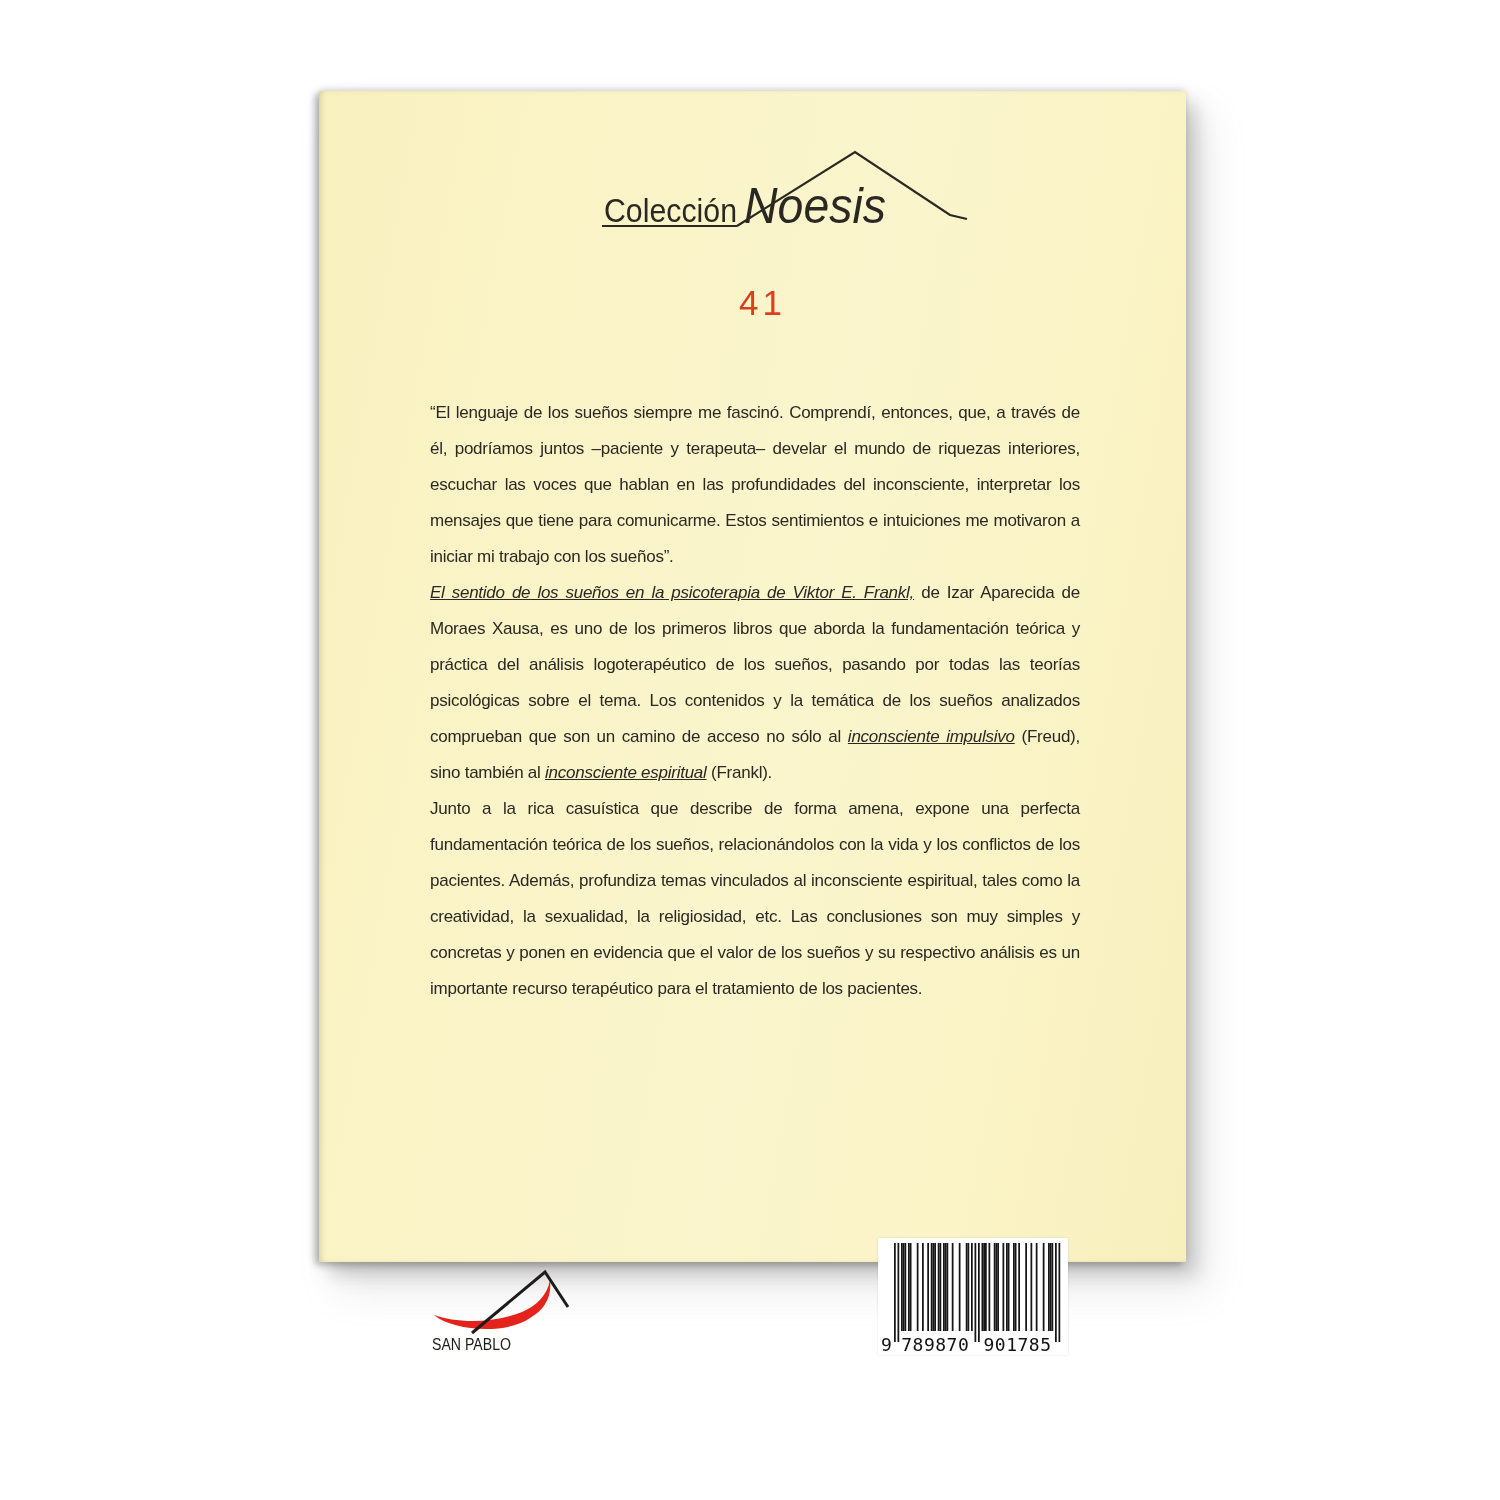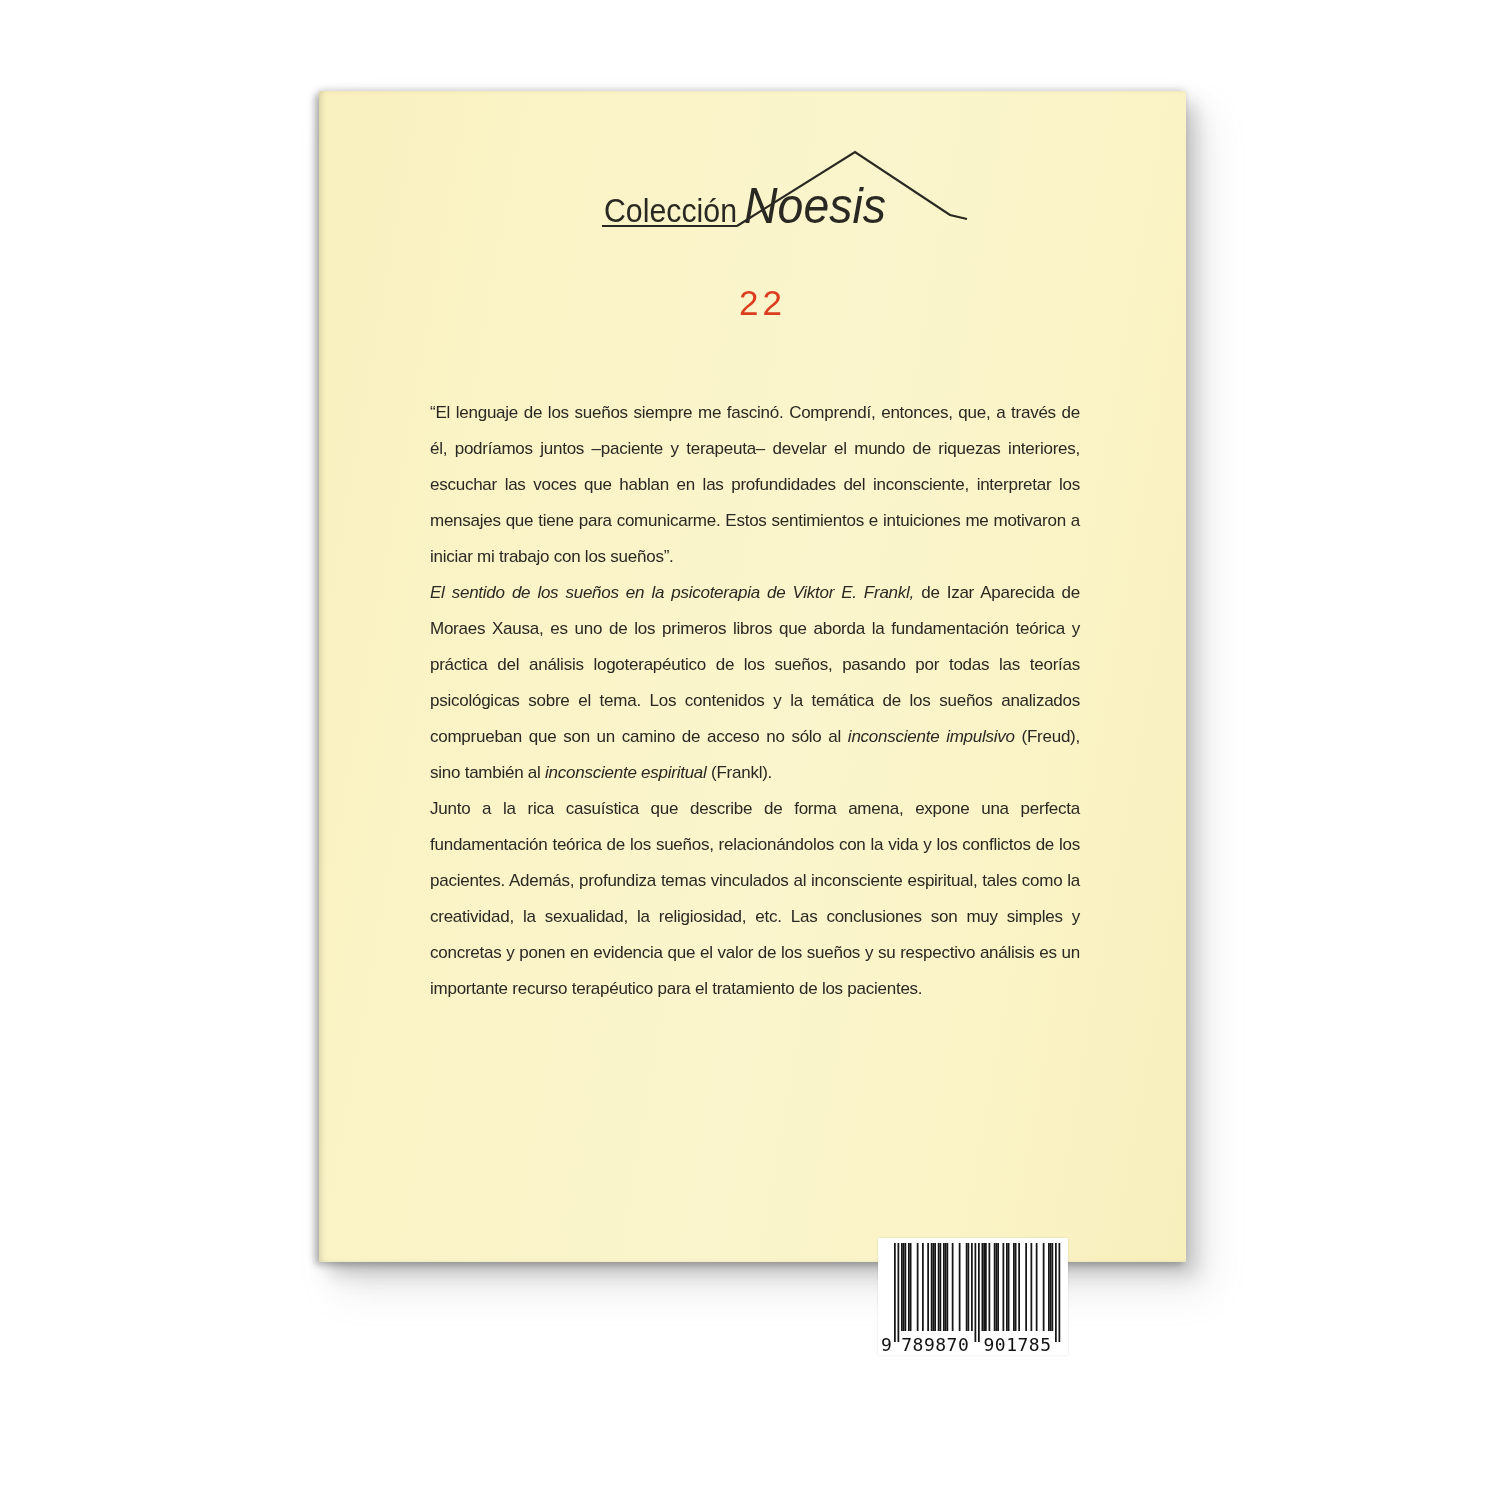--- a/index.html
+++ b/index.html
@@ -44,21 +44,21 @@
     position: absolute;
     left: 111px; top: 304px;
     width: 650px;
     color: #2a2822;
     font-size: 17px;
     line-height: 36px;
     letter-spacing: -0.25px;
     text-align: justify;
   }
   .synopsis p { margin: 0; }
-  .synopsis i { font-style: italic; }
+  .synopsis i { font-style: italic; text-decoration: underline; }
 
   .publisher-logo { position: absolute; left: 99px; top: 1169px; width: 165px; height: 95px; }
 
   .barcode {
     position: absolute;
     left: 559px; top: 1147px;
     width: 190px; height: 117px;
     background: #ffffff;
     box-shadow: 0 0 2px rgba(0,0,0,0.12);
   }
@@ -72,28 +72,39 @@
 
     <div class="noesis-logo">
       <svg width="420" height="120" viewBox="0 0 420 120">
         <line x1="42" y1="86" x2="177" y2="86" stroke="#2a2822" stroke-width="2.2"></line>
         <polyline points="177,86 295,12 390,75 407,79" fill="none" stroke="#2a2822" stroke-width="2.2" stroke-linejoin="miter"></polyline>
         <text x="44" y="82" font-size="34" fill="#2a2822" font-family="Liberation Sans, sans-serif" textLength="133" lengthAdjust="spacingAndGlyphs">Colección</text>
         <text x="184" y="83" font-size="50" font-style="italic" fill="#2a2822" font-family="Liberation Sans, sans-serif" textLength="142" lengthAdjust="spacingAndGlyphs">Noesis</text>
       </svg>
     </div>
 
-    <div class="series-number">22</div>
+    <div class="series-number">41</div>
 
     <div class="synopsis">
       <p><span>“El lenguaje de los sueños siempre me fascinó. Comprendí, entonces, que, a través de él, podríamos juntos –paciente y terapeuta– develar el mundo de riquezas interiores, escuchar las voces que hablan en las profundidades del inconsciente, interpretar los mensajes que tiene para comunicarme. Estos sentimientos e intuiciones me motivaron a iniciar mi trabajo con los sueños”.</span></p>
       <p><i>El sentido de los sueños en la psicoterapia de Viktor E. Frankl,</i><span> de Izar Aparecida de Moraes Xausa, es uno de los primeros libros que aborda la fundamentación teórica y práctica del análisis logoterapéutico de los sueños, pasando por todas las teorías psicológicas sobre el tema. Los contenidos y la temática de los sueños analizados comprueban que son un camino de acceso no sólo al </span><i>inconsciente impulsivo</i><span> (Freud), sino también al </span><i>inconsciente espiritual</i><span> (Frankl).</span></p>
       <p><span>Junto a la rica casuística que describe de forma amena, expone una perfecta fundamentación teórica de los sueños, relacionándolos con la vida y los conflictos de los pacientes. Además, profundiza temas vinculados al inconsciente espiritual, tales como la creatividad, la sexualidad, la religiosidad, etc. Las conclusiones son muy simples y concretas y ponen en evidencia que el valor de los sueños y su respectivo análisis es un importante recurso terapéutico para el tratamiento de los pacientes.</span></p>
     </div>
 
+    <div class="publisher-logo">
+      <svg width="165" height="95" viewBox="0 0 165 95">
+        <path d="M 16,55
+                 C 35,71 88,75 112,58
+                 C 126,50 134,38 132,20
+                 C 129,36 118,46 104,52
+                 C 74,64 38,63 16,55 Z" fill="#e3231c"></path>
+        <polyline points="54,73 127,12 150,47" fill="none" stroke="#1d1c18" stroke-width="3"></polyline>
+        <text x="14" y="90" font-size="17" fill="#1d1c18" font-family="Liberation Sans, sans-serif" textLength="79" lengthAdjust="spacingAndGlyphs">SAN PABLO</text>
+      </svg>
+    </div>
 
     <div class="barcode">
       <svg id="barcode-svg" width="190" height="117" viewBox="0 0 190 117">
           <rect x="16.00" y="5" width="1.75" height="99" fill="#161616"></rect>
           <rect x="19.50" y="5" width="1.75" height="99" fill="#161616"></rect>
           <rect x="23.00" y="5" width="1.75" height="88" fill="#161616"></rect>
           <rect x="24.75" y="5" width="1.75" height="88" fill="#161616"></rect>
           <rect x="26.50" y="5" width="1.75" height="88" fill="#161616"></rect>
           <rect x="30.00" y="5" width="1.75" height="88" fill="#161616"></rect>
           <rect x="31.75" y="5" width="1.75" height="88" fill="#161616"></rect>

